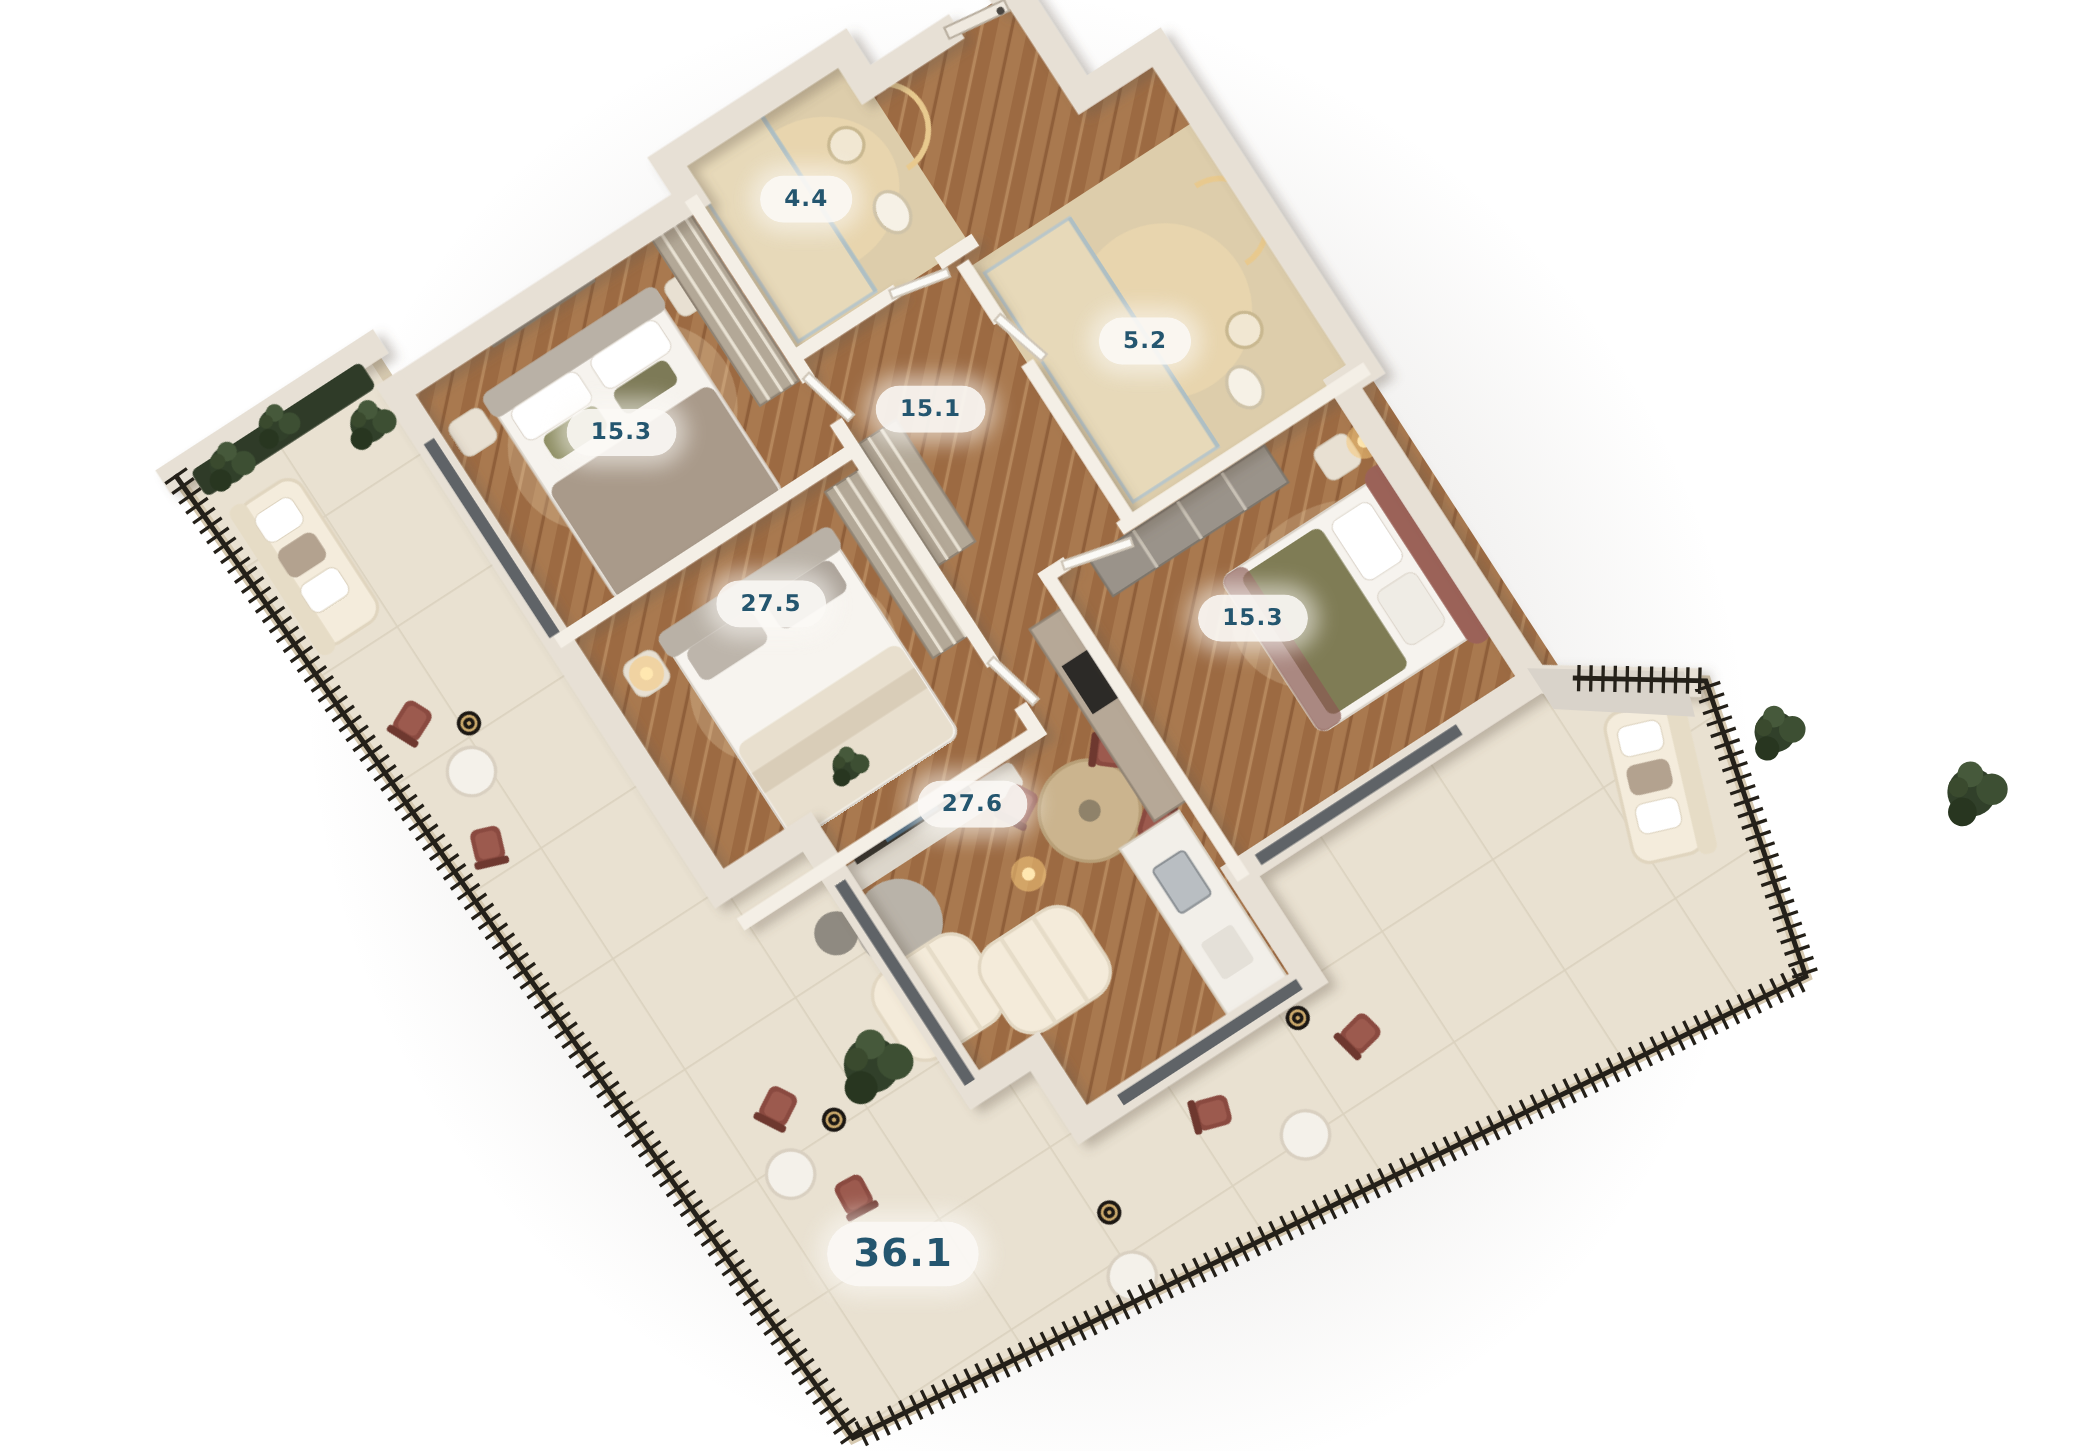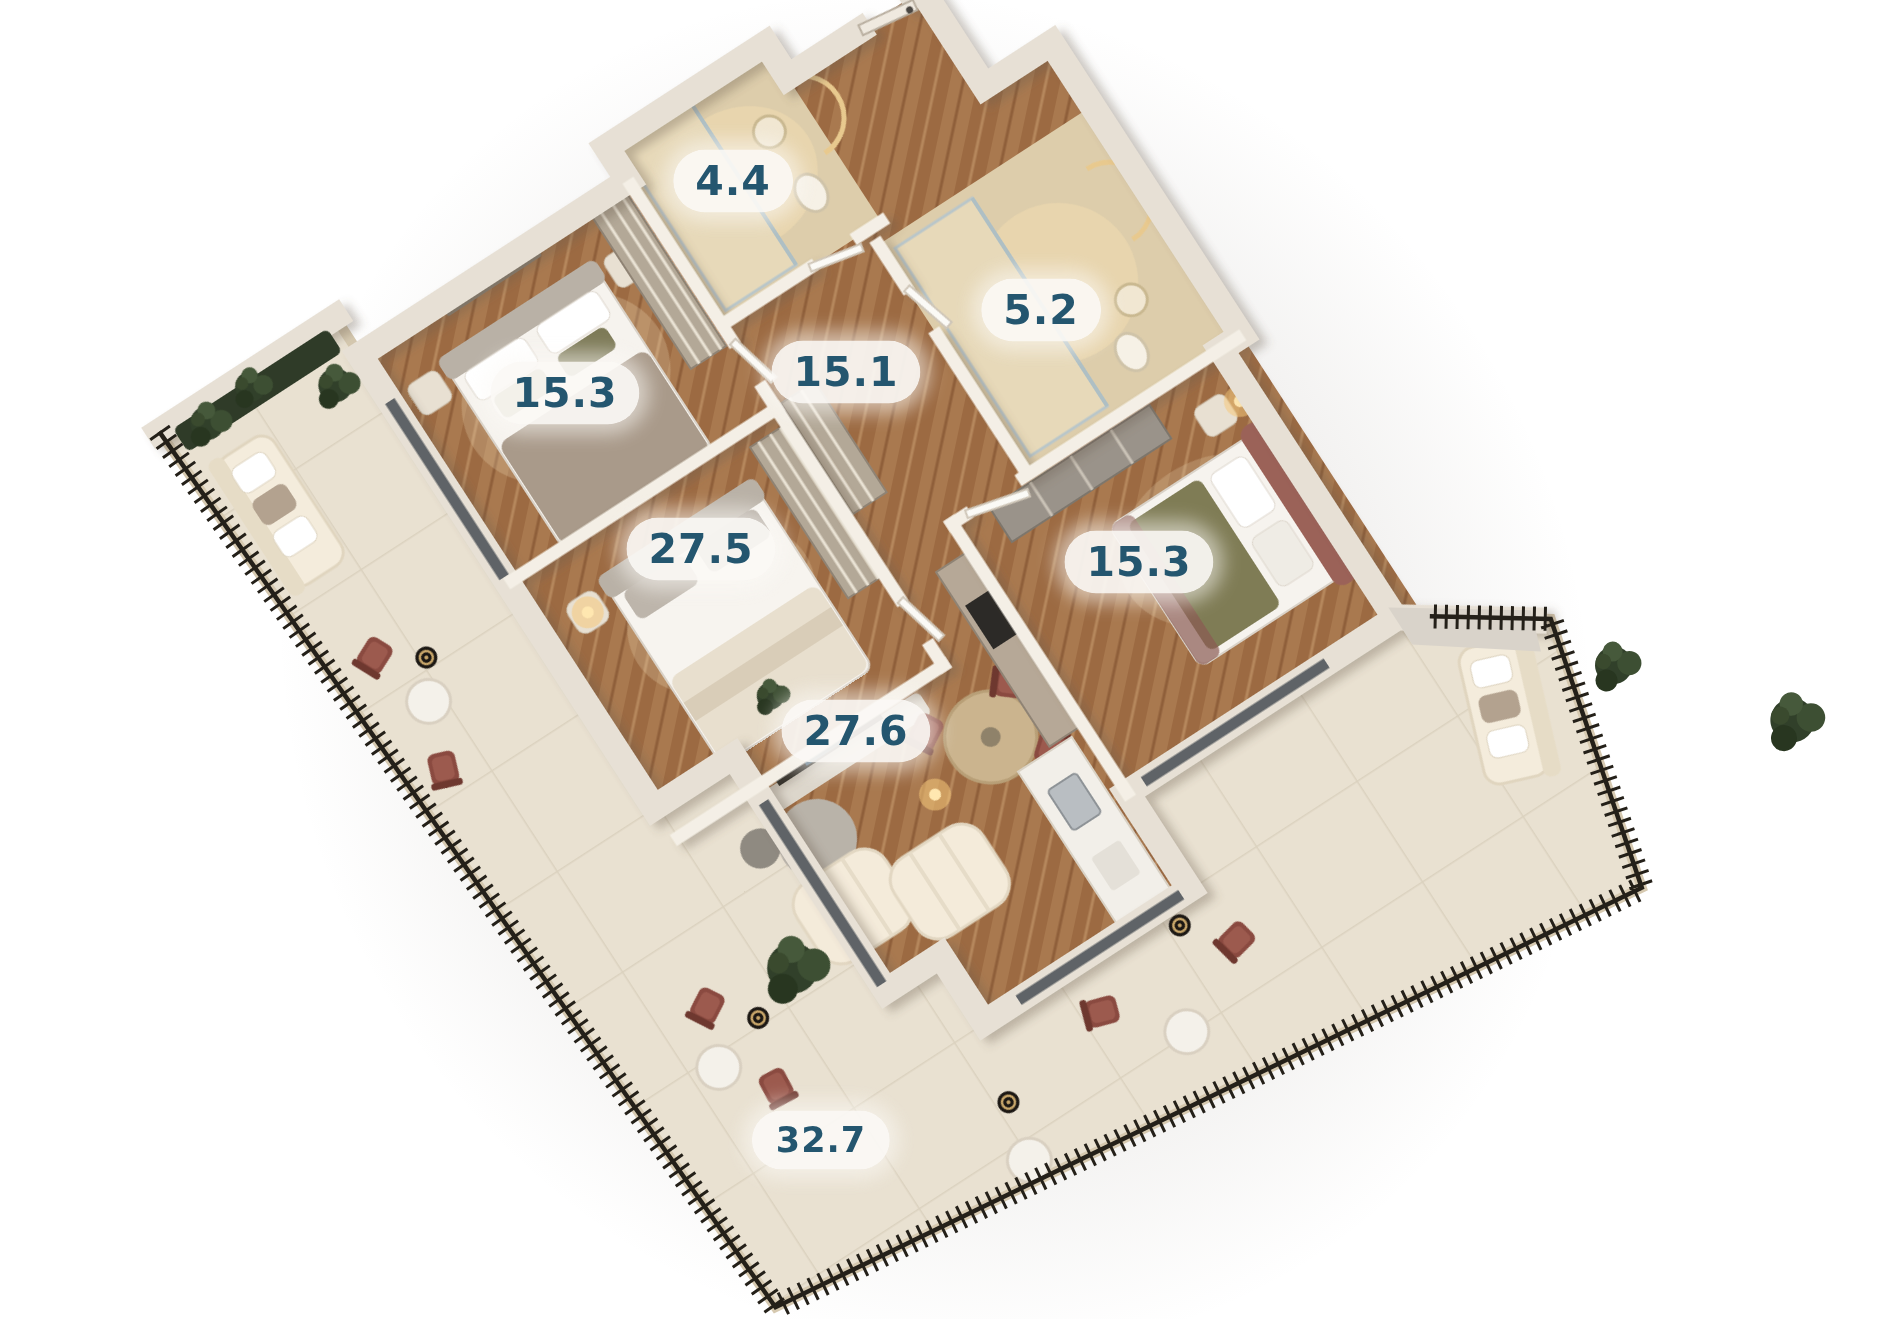--- a/index.html
+++ b/index.html
@@ -1,21 +1,21 @@
 <!DOCTYPE html>
 <html><head>
 <meta charset="utf-8">
 <style>
   html,body{margin:0;padding:0;background:#ffffff;}
   .stage{position:relative;width:1900px;height:1319px;background:#ffffff;overflow:hidden;
          font-family:"DejaVu Sans","Liberation Sans",sans-serif;}
   .stage svg{position:absolute;left:0;top:0;}
   .area-label{position:absolute;transform:translate(-50%,-50%);
       background:rgba(251,249,245,0.93);color:#24566F;font-weight:700;
-      font-size:41px;line-height:1;padding:11px 22px;border-radius:34px;
+      font-size:21px;line-height:1;padding:11px 22px;border-radius:34px;
       letter-spacing:1px;box-shadow:0 0 18px 10px rgba(251,249,245,0.55);
       font-family:"DejaVu Sans","Liberation Sans",sans-serif;}
   .area-label.big{font-size:35px;padding:12px 24px;}
 </style>
 </head>
 <body>
 
 <div class="stage">
 
 <svg width="1900" height="1319" viewBox="0 0 1900 1319">
@@ -271,16 +271,16 @@
     </g>
   </g>
 </svg>
 
 <div class="area-label" style="left:733px;top:181px;">4.4</div>
 <div class="area-label" style="left:1041px;top:310px;">5.2</div>
 <div class="area-label" style="left:846px;top:372px;">15.1</div>
 <div class="area-label" style="left:565px;top:393px;">15.3</div>
 <div class="area-label" style="left:701px;top:549px;">27.5</div>
 <div class="area-label" style="left:1139px;top:562px;">15.3</div>
-<div class="area-label" style="left:856px;top:731px;">27.6</div>
-<div class="area-label big" style="left:821px;top:1140px;">32.7</div>
+<div class="area-label" style="left:884px;top:731px;">27.6</div>
+<div class="area-label big" style="left:821px;top:1140px;">36.1</div>
 
 </div>
 
 </body></html>

